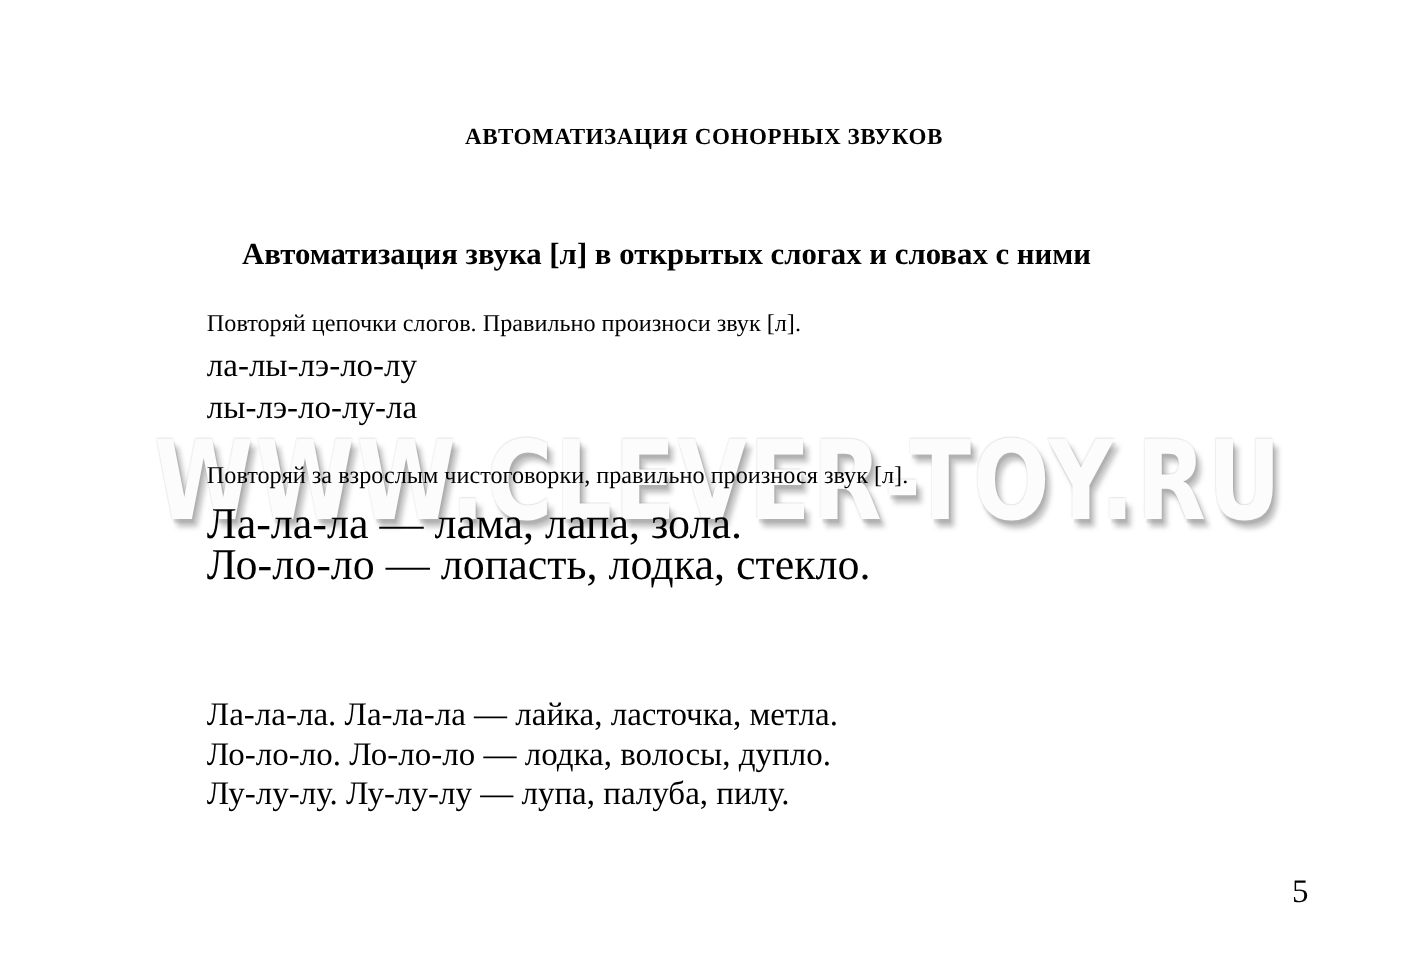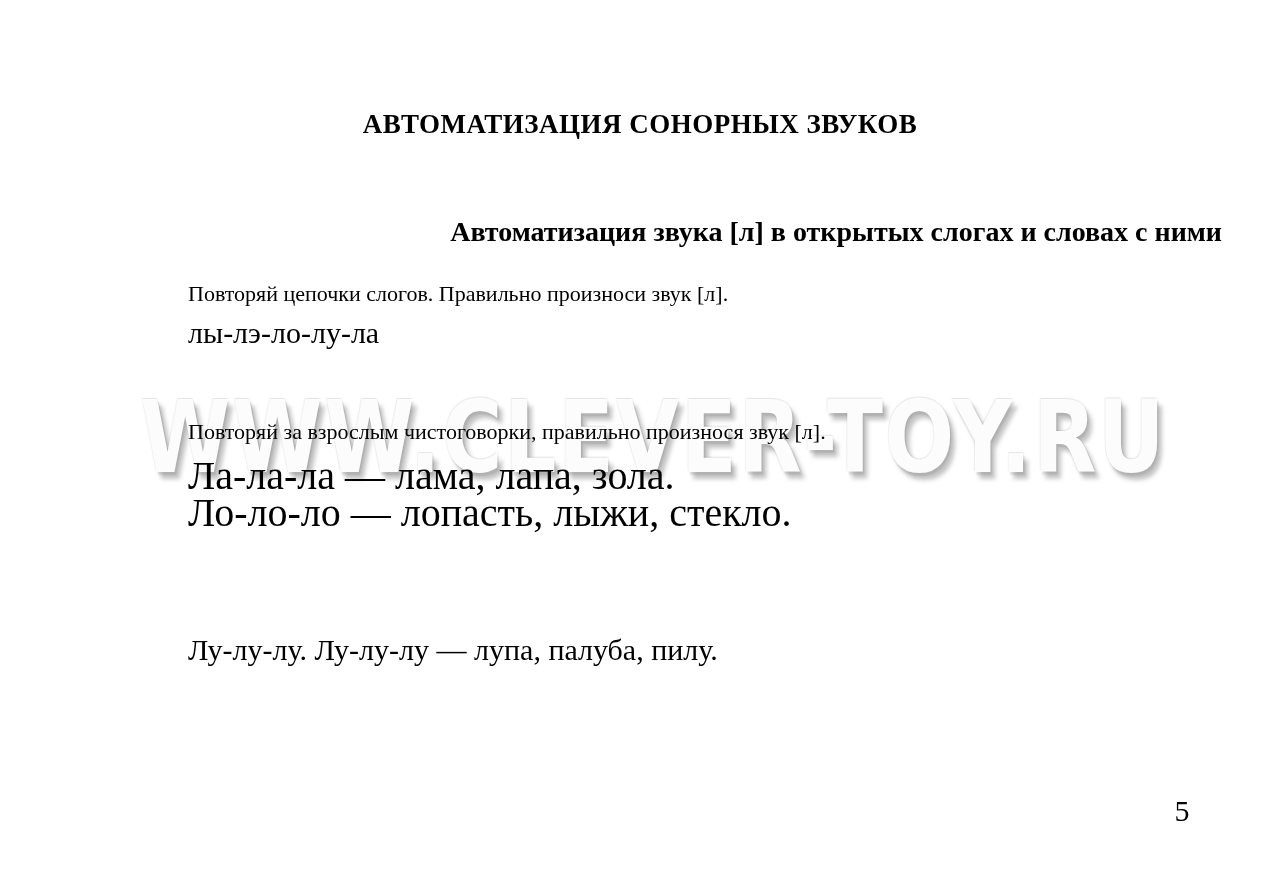--- a/index.html
+++ b/index.html
@@ -44,35 +44,34 @@
     left: 0;
     top: 0;
     width: 100%;
   }
   .doc-title {
     position: absolute;
     top: 110px;
     left: 0;
     width: 1280px;
     text-align: center;
-    font-size: 27px;
+    font-size: 21px;
     line-height: 28px;
     font-weight: bold;
     letter-spacing: 0.5px;
   }
   .doc-subtitle {
     position: absolute;
     top: 215px;
     left: 0;
     width: 1212px;
-    text-align: right;
+    text-align: center;
     font-size: 28px;
     line-height: 34px;
     font-weight: bold;
-    margin-left: 10px;
   }
   .instruction {
     position: absolute;
     left: 188px;
     font-size: 22px;
     line-height: 28px;
   }
   .instruction-1 { top: 280px; }
   .instruction-2 { top: 418px; text-align: center; }
   .syllable-block {
@@ -115,30 +114,33 @@
 
   <div class="layer">
 
     <div class="doc-title">АВТОМАТИЗАЦИЯ СОНОРНЫХ ЗВУКОВ</div>
 
     <div class="doc-subtitle">Автоматизация звука [л] в открытых слогах и словах с ними</div>
 
     <div class="instruction instruction-1">Повторяй цепочки слогов. Правильно произноси звук [л].</div>
 
     <div class="syllable-block">
+      <div>ла-лы-лэ-ло-лу</div>
       <div>лы-лэ-ло-лу-ла</div>
     </div>
 
     <div class="instruction instruction-2">Повторяй за взрослым чистоговорки, правильно произнося звук [л].</div>
 
     <div class="phrase-group-1">
       <div>Ла-ла-ла — лама, лапа, зола.</div>
-      <div>Ло-ло-ло — лопасть, лыжи, стекло.</div>
+      <div>Ло-ло-ло — лопасть, лодка, стекло.</div>
     </div>
 
     <div class="phrase-group-2">
+      <div>Ла-ла-ла. Ла-ла-ла — лайка, ласточка, метла.</div>
+      <div>Ло-ло-ло. Ло-ло-ло — лодка, волосы, дупло.</div>
       <div>Лу-лу-лу. Лу-лу-лу — лупа, палуба, пилу.</div>
     </div>
 
     <div class="page-number">5</div>
 
   </div>
 </div>
 
 </body></html>

